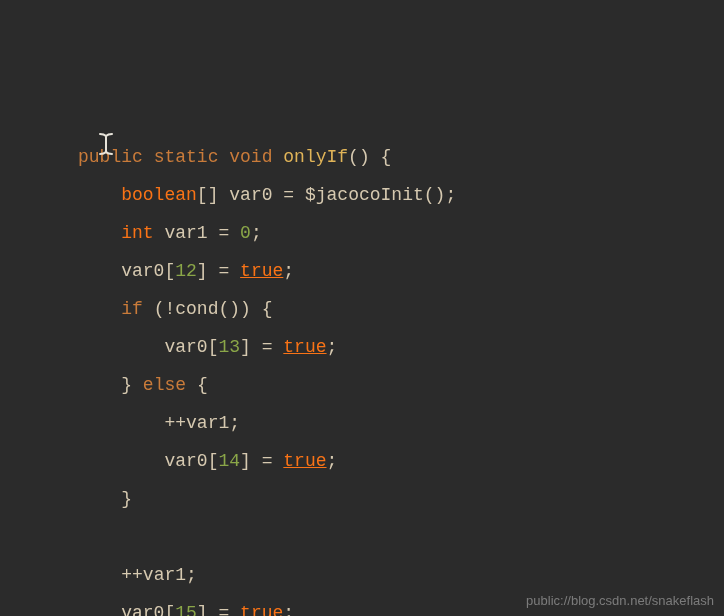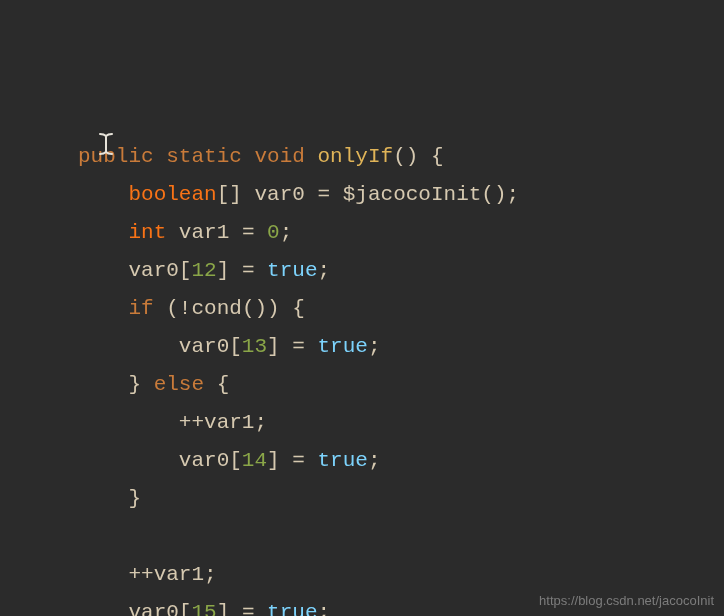--- a/index.html
+++ b/index.html
@@ -8,32 +8,32 @@
     height: 616px;
     background: #2b2b2b;
     font-family: "Menlo", "Consolas", "Courier New", monospace;
     overflow: hidden;
   }
   .editor {
     position: relative;
     width: 100%;
     height: 100%;
     padding: 24px 0 0 78px;
-    font-size: 21px;
+    font-size: 18px;
     line-height: 38px;
     color: #d6c9b0;
     white-space: pre;
   }
   .kw   { color: #c97b3a; }   
   .type { color: #f97316; }   
   .fn   { color: #e0b458; }   
   .id   { color: #d6c9b0; }   
   .punct{ color: #d6c9b0; }
   .num  { color: #8aa648; }   
-  .bool { color: #7dd3fc; }   
+  .bool { color: #f97316; text-decoration: underline; }   
   .paren{ color: #d6c9b0; }
   .brack{ color: #d6c9b0; }
   .cursor {
     position: absolute;
     left: 98px;
     top: 56px;
     width: 16px;
     height: 24px;
     pointer-events: none;
   }
@@ -53,13 +53,13 @@
 
 <div class="editor">
   <div class="cursor">
     <svg viewBox="0 0 16 24" width="16" height="24">
       <path d="M2 2 C4 2 6 2 8 4 C10 2 12 2 14 2 M8 4 L8 20 M2 22 C4 22 6 22 8 20 C10 22 12 22 14 22" stroke="#e8e4da" stroke-width="2" fill="none" stroke-linecap="round"></path>
     </svg>
   </div>
   <div id="code-lines"><div><span class="kw">public</span> <span class="kw">static</span> <span class="kw">void</span> <span class="fn">onlyIf</span><span class="paren">(</span><span class="paren">)</span> <span class="punct">{</span></div><div>    <span class="type">boolean</span><span class="brack">[</span><span class="brack">]</span> <span class="id">var0</span> <span class="punct">=</span> <span class="id">$jacocoInit</span><span class="paren">(</span><span class="paren">)</span><span class="punct">;</span></div><div>    <span class="type">int</span> <span class="id">var1</span> <span class="punct">=</span> <span class="num">0</span><span class="punct">;</span></div><div>    <span class="id">var0</span><span class="brack">[</span><span class="num">12</span><span class="brack">]</span> <span class="punct">=</span> <span class="bool">true</span><span class="punct">;</span></div><div>    <span class="kw">if</span> <span class="paren">(</span><span class="punct">!</span><span class="id">cond</span><span class="paren">(</span><span class="paren">)</span><span class="paren">)</span> <span class="punct">{</span></div><div>        <span class="id">var0</span><span class="brack">[</span><span class="num">13</span><span class="brack">]</span> <span class="punct">=</span> <span class="bool">true</span><span class="punct">;</span></div><div>    <span class="punct">}</span> <span class="kw">else</span> <span class="punct">{</span></div><div>        <span class="punct">++</span><span class="id">var1</span><span class="punct">;</span></div><div>        <span class="id">var0</span><span class="brack">[</span><span class="num">14</span><span class="brack">]</span> <span class="punct">=</span> <span class="bool">true</span><span class="punct">;</span></div><div>    <span class="punct">}</span></div><div>&nbsp;</div><div>    <span class="punct">++</span><span class="id">var1</span><span class="punct">;</span></div><div>    <span class="id">var0</span><span class="brack">[</span><span class="num">15</span><span class="brack">]</span> <span class="punct">=</span> <span class="bool">true</span><span class="punct">;</span></div></div>
 </div>
 
-<div class="watermark">https://blog.csdn.net/jacocoInit</div>
+<div class="watermark">public://blog.csdn.net/snakeflash</div>
 
 </body></html>

